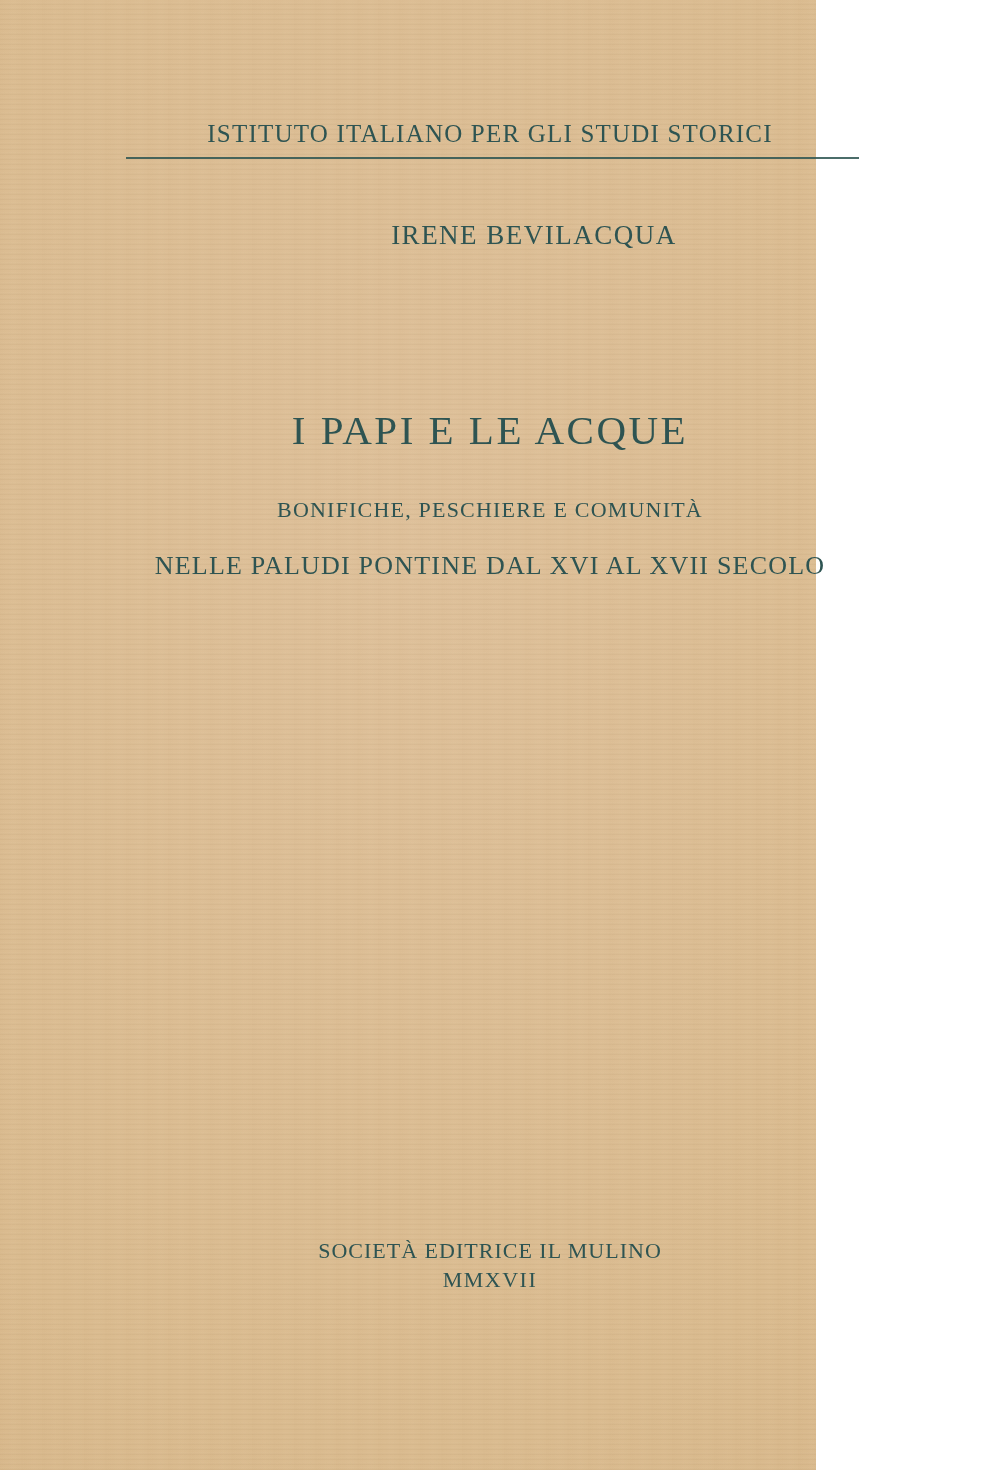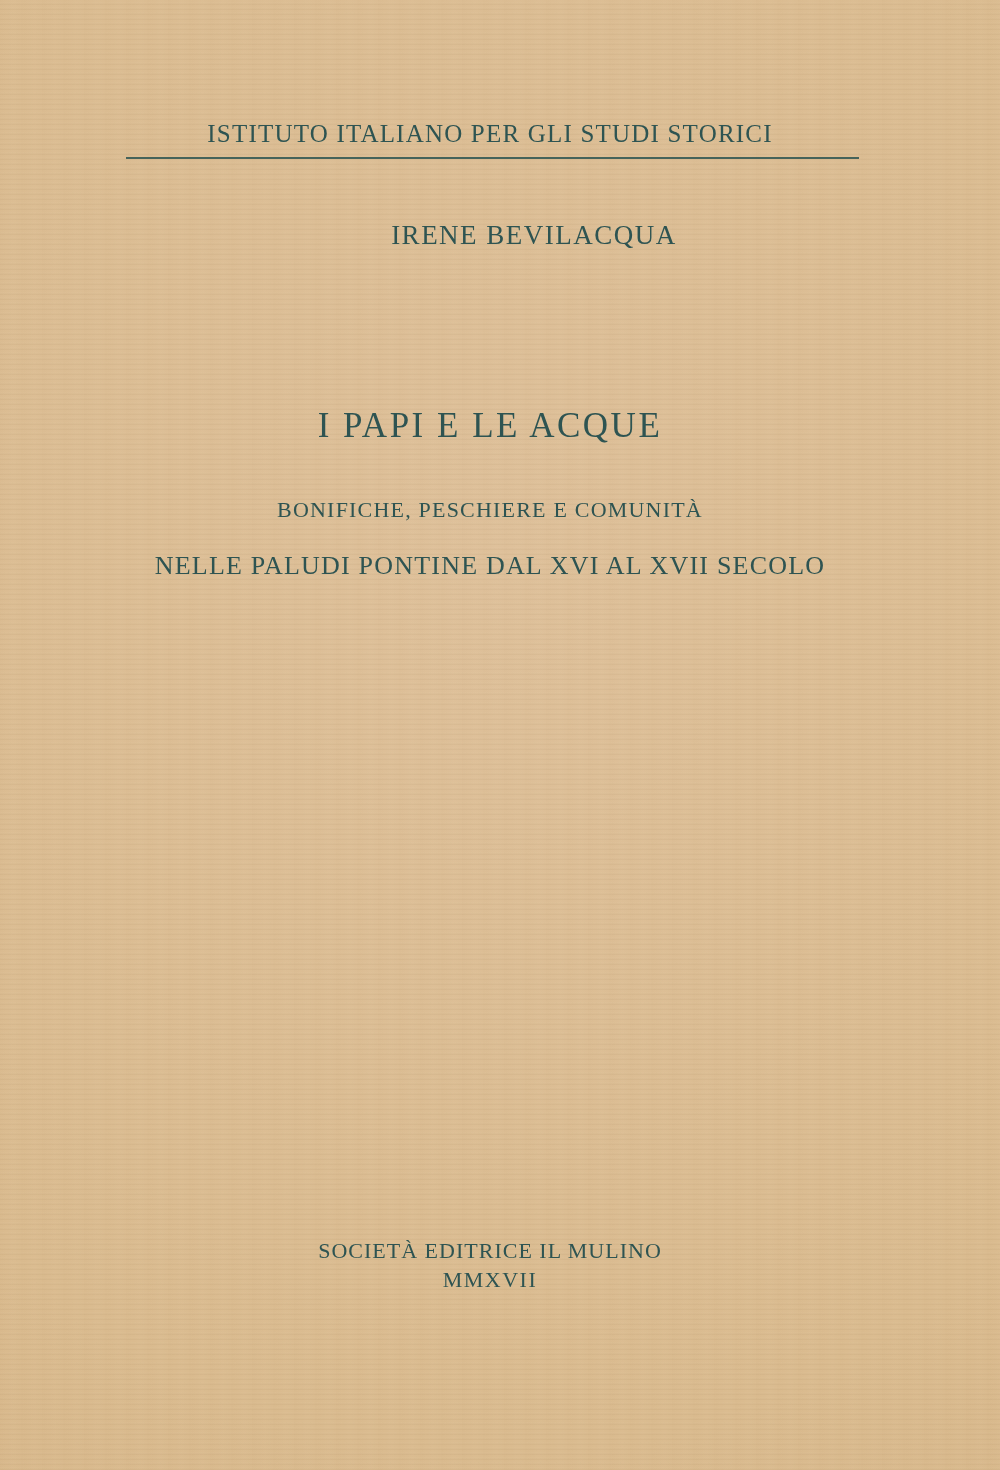--- a/index.html
+++ b/index.html
@@ -7,21 +7,21 @@
     padding: 0;
   }
   body {
     width: 1000px;
     height: 1470px;
     overflow: hidden;
     font-family: "Liberation Serif", "DejaVu Serif", serif;
   }
   .page {
     position: relative;
-    width: 1000px;
+    width: 816px;
     height: 1470px;
     background-color: var(--paper, #dbbc91);
     
     background-image:
       repeating-linear-gradient(
         0deg,
         rgba(130, 100, 58, 0.055) 0px,
         rgba(130, 100, 58, 0.055) 1px,
         rgba(255, 244, 220, 0.05) 2px,
         rgba(0, 0, 0, 0) 3px,
@@ -63,21 +63,21 @@
     background: rgba(44, 84, 80, 0.85);
   }
   .author {
     top: 220px;
     font-size: 27px;
     letter-spacing: 1.5px;
     padding-left: 44px;
   }
   .booktitle {
     top: 406px;
-    font-size: 35px;
+    font-size: 41px;
     letter-spacing: 2.5px;
   }
   .subtitle1 {
     top: 497px;
     font-size: 22px;
     letter-spacing: 1.2px;
   }
   .subtitle2 {
     top: 551px;
     font-size: 26px;

